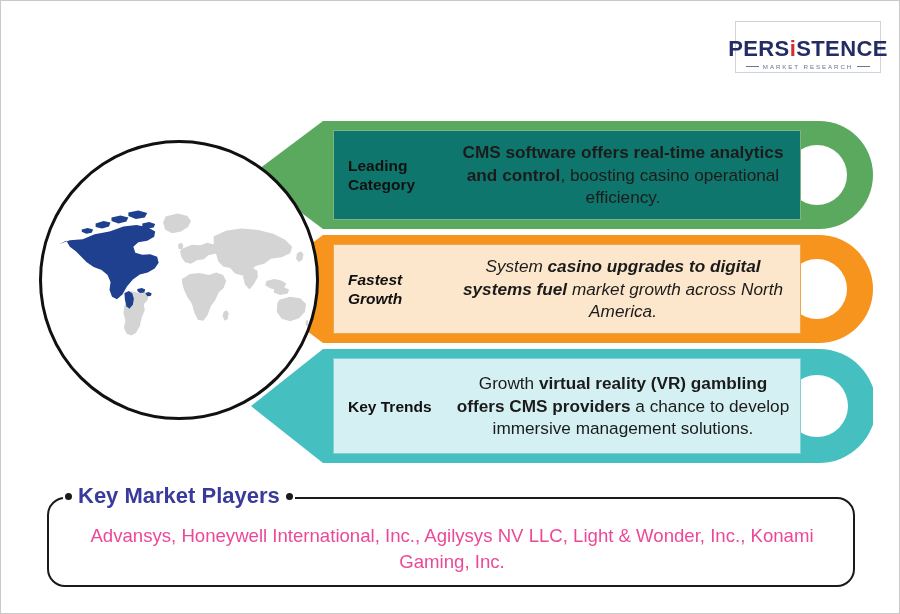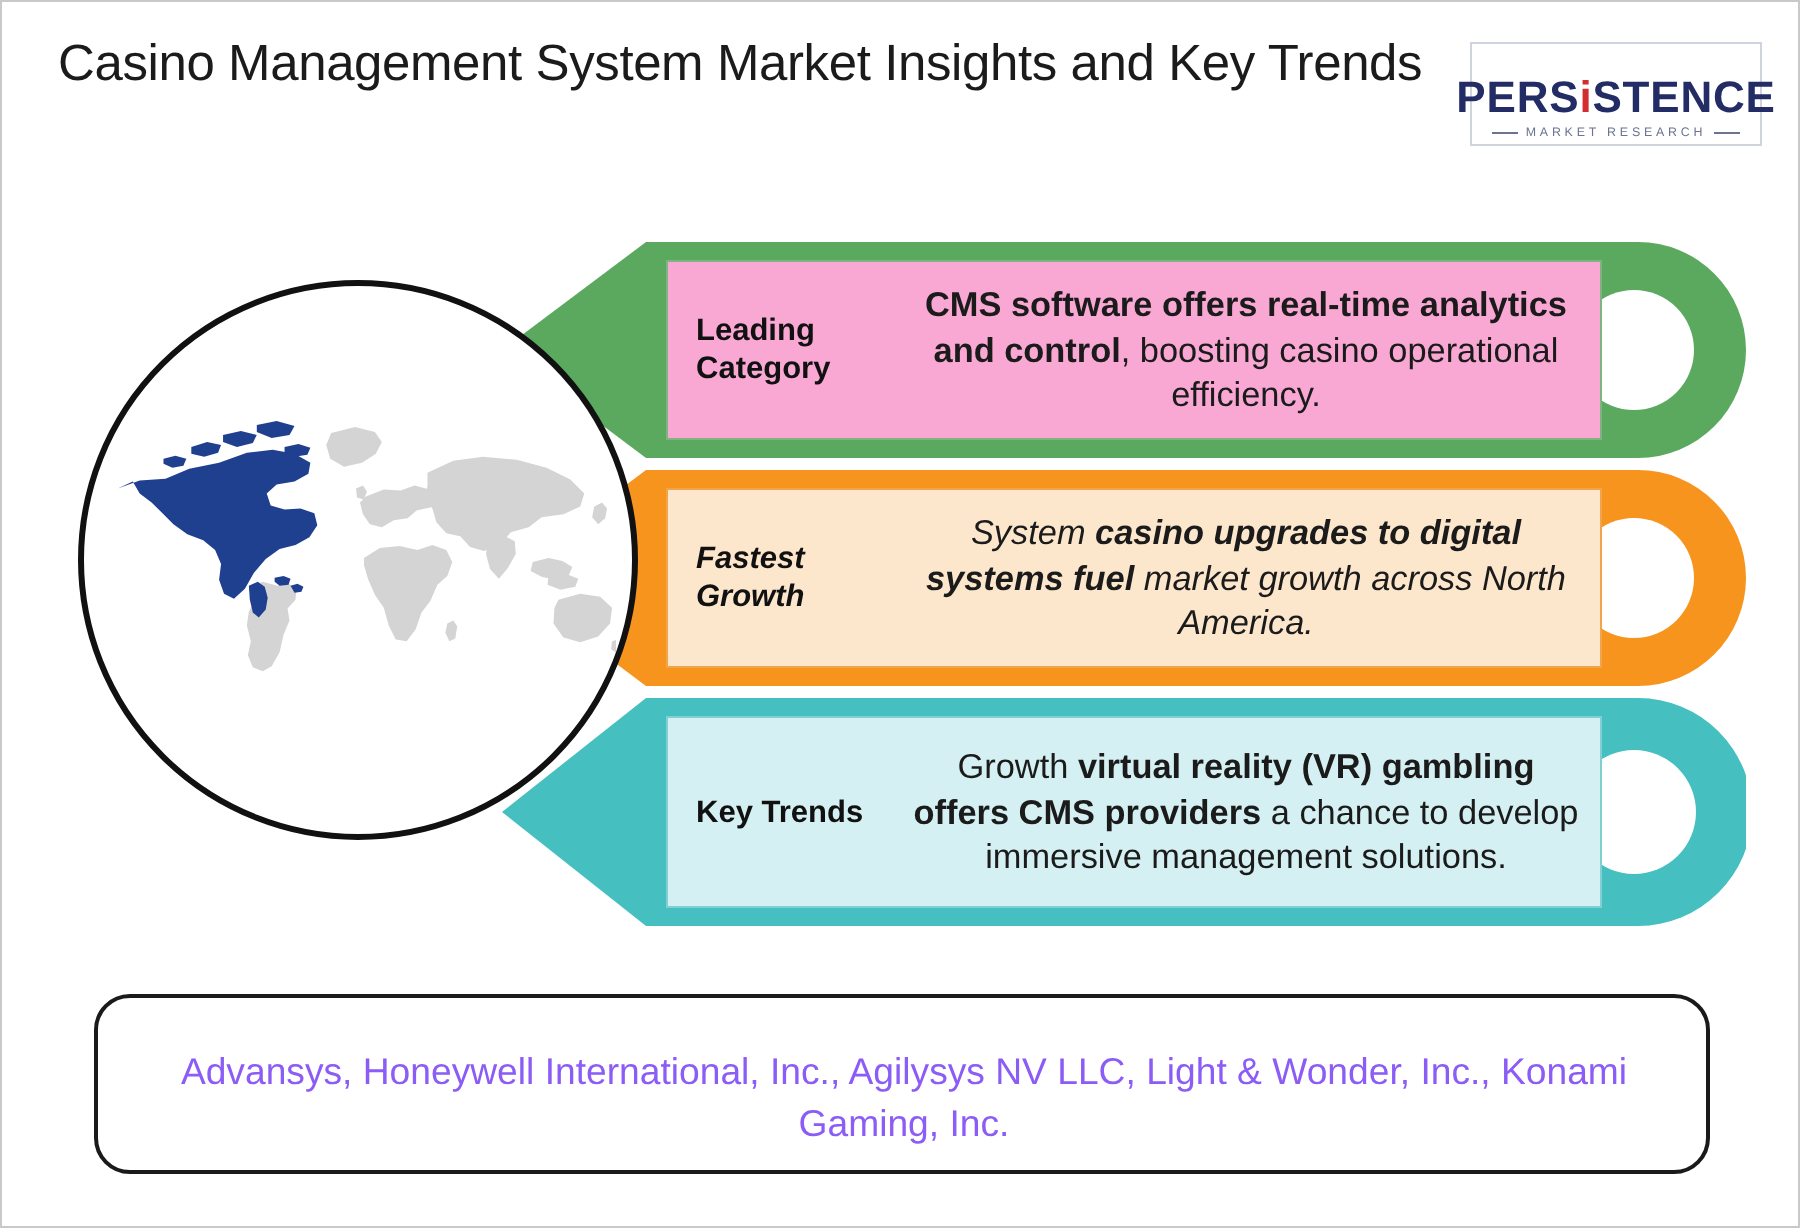--- a/index.html
+++ b/index.html
@@ -116,21 +116,21 @@
     font-size:17.2px;
     line-height:22.5px;
     color:#1b1b1b;
     padding-left:6px;
     text-align:center;
   }
   .body b{font-weight:700;}
 
   
   #row-1{top:120px;height:108px;}
-  #row-1 .panel{background:#f9a8d4;border:1.6px solid #7fb482;}
+  #row-1 .panel{background:#0f766e;border:1.6px solid #7fb482;}
   #row-2{top:234px;height:108px;}
   #row-2 .panel{background:#fce6cc;border:1.6px solid #f2a44b;font-style:italic;}
   #row-3{top:348px;height:114px;}
   #row-3 .panel{background:#d5f0f2;border:1.6px solid #7fcfd3;}
 
   
   #kmp-box{
     position:absolute;
     left:46px; top:496px;
     width:808px; height:90px;
@@ -162,30 +162,29 @@
     line-height:28px;
     white-space:nowrap;
   }
   #kmp-text{
     position:absolute;
     left:70px; top:522px;
     width:762px;
     text-align:center;
     font-size:18.6px;
     line-height:26px;
-    color:#8b5cf6;
+    color:#ec4899;
     z-index:3;
   }
 </style>
 </head>
 <body>
 
 <div id="page">
 
-  <div id="title">Casino Management System Market Insights and Key Trends</div>
 
   <div id="logo-box">
     <div id="logo-word"><span>PERS</span><span class="dot-i">i</span><span>STENCE</span></div>
     <div id="logo-sub-wrap">
       <span class="ln"></span>
       <span id="logo-sub">MARKET RESEARCH</span>
       <span class="ln"></span>
     </div>
   </div>
 
@@ -271,15 +270,20 @@
         <circle cx="566" cy="57" r="31" fill="#ffffff"></circle>
       </svg>
     </div>
     <div class="panel">
       <div class="cat">Key Trends</div>
       <div class="body"><span>Growth </span><b>virtual reality (VR) gambling offers CMS providers</b><span> a chance to develop immersive management solutions.</span></div>
     </div>
   </div>
 
   <div id="kmp-box"></div>
+  <div id="kmp-title-wrap">
+    <span id="kmp-dot-l"></span>
+    <span id="kmp-title">Key Market Players</span>
+    <span id="kmp-dot-r"></span>
+  </div>
   <div id="kmp-text">Advansys, Honeywell International, Inc., Agilysys NV LLC, Light &amp; Wonder, Inc., Konami Gaming, Inc.</div>
 
 </div>
 
 </body></html>

